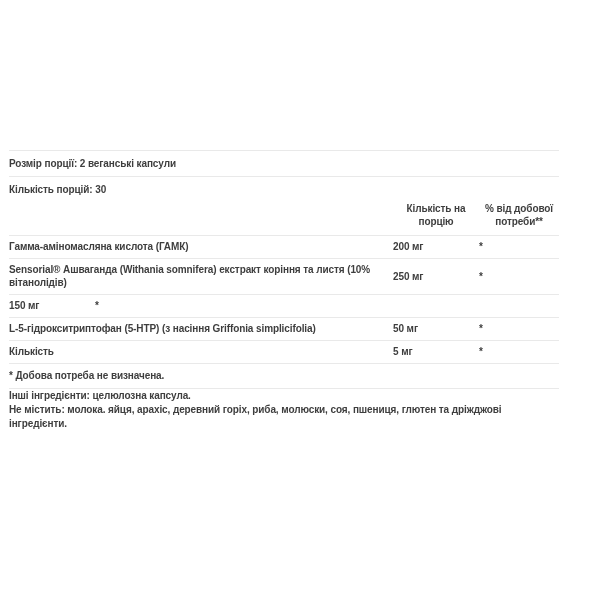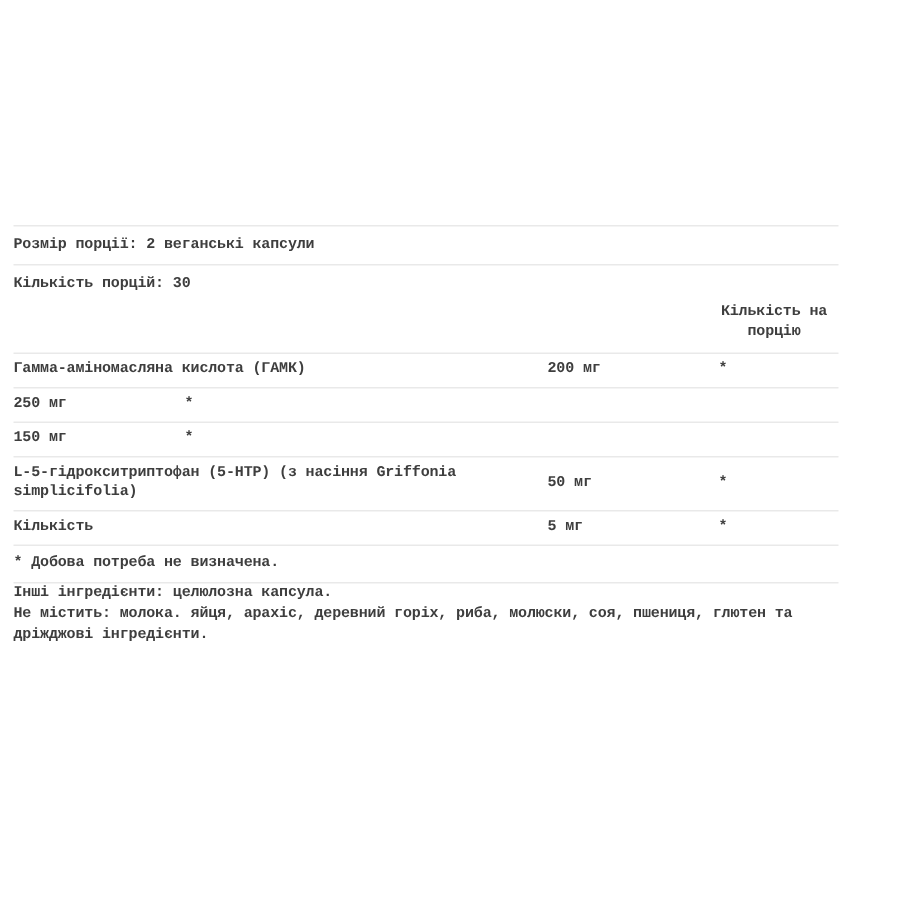--- a/index.html
+++ b/index.html
@@ -12,60 +12,61 @@
     font-size: 10px;
     letter-spacing: -0.1px;
     position: relative;
   }
   .sf-panel {
     position: absolute;
     top: 150px;
     left: 0;
     width: 568px;
     padding: 0 9px;
-    font-family: Liberation Mono, monospace;
   }
   .sf-row { line-height: 13px; }
   .serving-row { padding: 6px 0; border-top: 1px solid #e9e9e9; border-bottom: 1px solid #e9e9e9; }
   .servings-row { padding: 6px 0 2px 0; }
   .cols { display: flex; align-items: center; }
   .c1 { flex: 1 1 auto; padding-right: 12px; }
   .c2 { flex: 0 0 86px; }
   .c3 { flex: 0 0 80px; }
   .header-row { padding: 4px 0 7px 0; align-items: flex-start; }
   .header-row .c2, .header-row .c3 { line-height: 13px; text-align: center; }
-  .data-row { padding: 4px 0 5px 0; border-top: 1px solid #e9e9e9; line-height: 13px; gap: 28px; }
+  .data-row { padding: 4px 0 5px 0; border-top: 1px solid #e9e9e9; line-height: 13px; }
   .footnote-row { padding: 5px 0 6px 0; border-top: 1px solid #e9e9e9; border-bottom: 1px solid #e9e9e9; line-height: 13px; }
   .para { line-height: 14px; }
 </style>
 </head>
 <body>
 
 <div class="sf-panel">
 
   <div class="sf-row serving-row">
     <span>Розмір порції: 2 веганські капсули</span>
   </div>
 
   <div class="sf-row servings-row">
     <span>Кількість порцій: 30</span>
   </div>
 
   <div class="cols header-row">
     <div class="c1"></div>
     <div class="c2">Кількість на порцію</div>
+    <div class="c3">% від добової потреби**</div>
   </div>
 
   <div class="cols data-row">
     <div class="c1">Гамма-аміномасляна кислота (ГАМК)</div>
     <div class="c2">200 мг</div>
     <div class="c3">*</div>
   </div>
 
   <div class="cols data-row">
+    <div class="c1">Sensorial® Ашваганда (Withania somnifera) екстракт коріння та листя (10% вітанолідів)</div>
     <div class="c2">250 мг</div>
     <div class="c3">*</div>
   </div>
 
   <div class="cols data-row">
     <div class="c2">150 мг</div>
     <div class="c3">*</div>
   </div>
 
   <div class="cols data-row">

